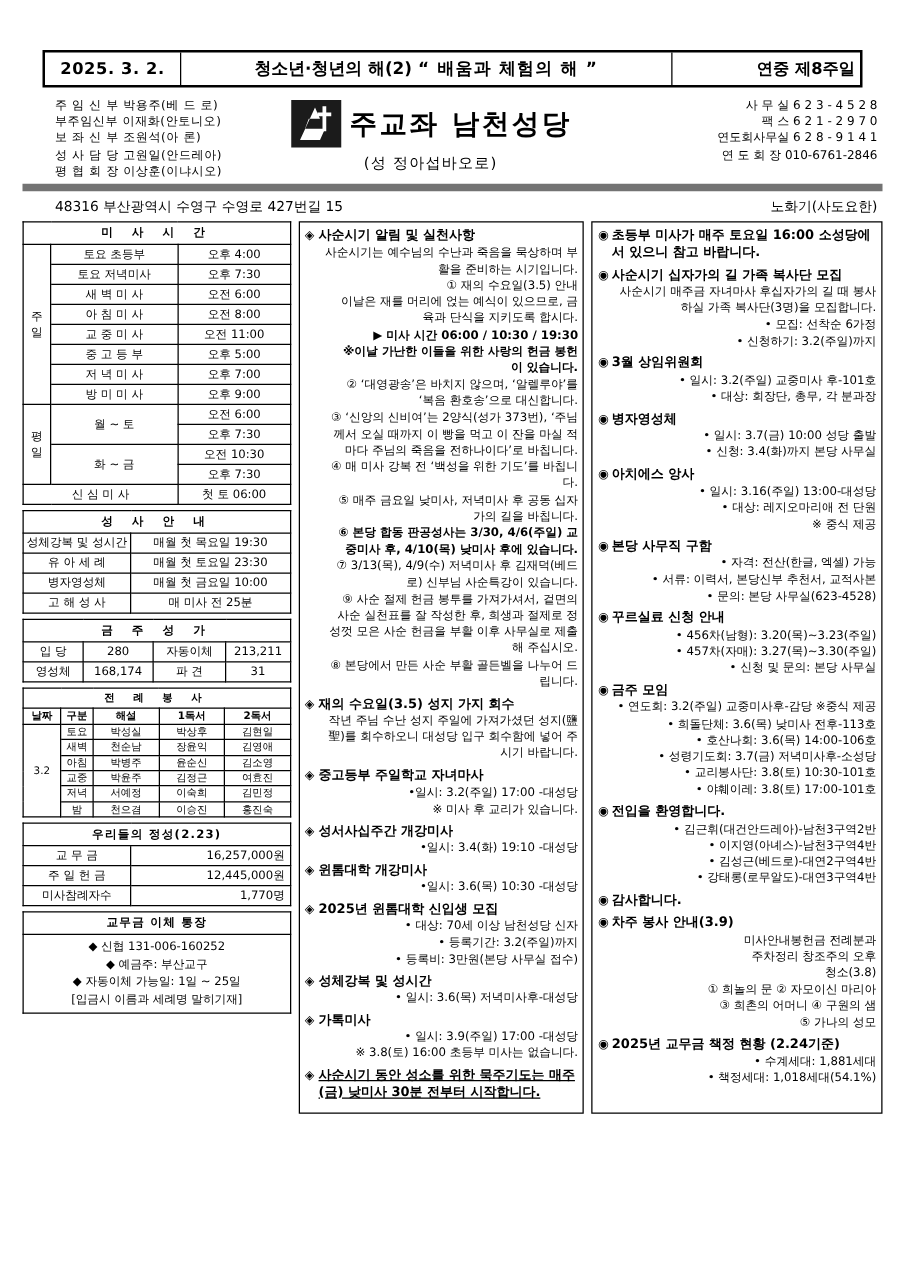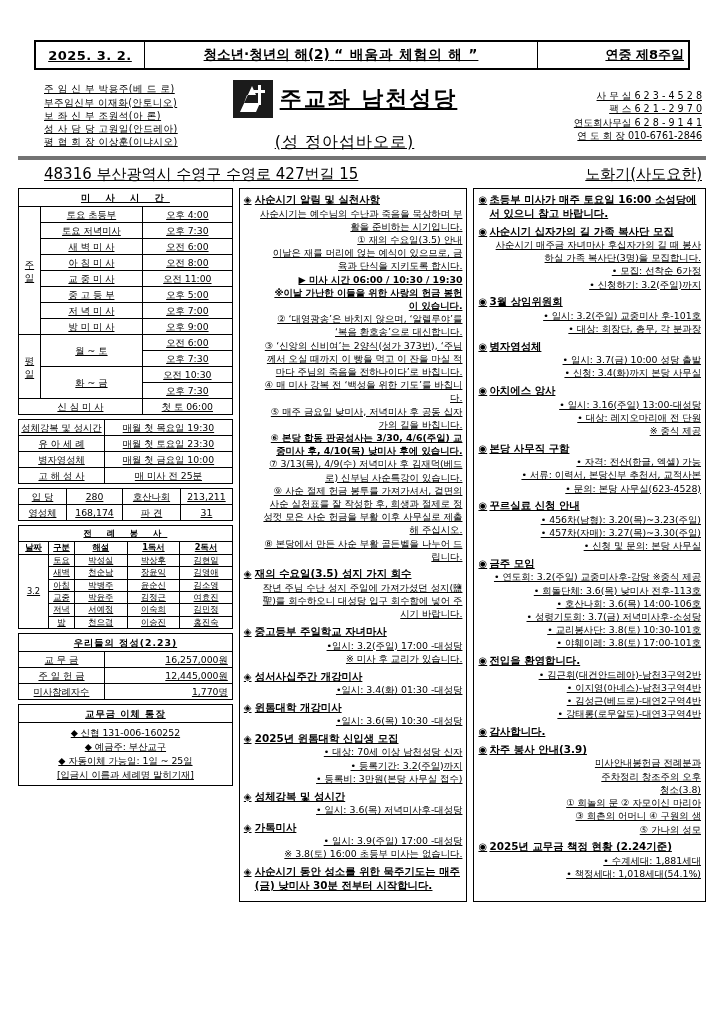--- a/index.html
+++ b/index.html
@@ -7,62 +7,62 @@
     margin: 0; padding: 0;
     background: #ffffff;
   }
   body {
     width: 724px; height: 1023px;
     font-family: "DejaVu Sans", "Liberation Sans", sans-serif;
     color: #000;
     font-size: 9.5px;
     position: relative;
   }
-  .page { position: relative; width: 724px; height: 1023px; padding: 40px 18px 6px 18px; text-decoration: underline; }
+  .page { position: relative; width: 724px; height: 1023px; padding: 40px 18px 6px 18px; }
 
   
   .banner {
     border: 2px solid #000;
     height: 30px;
     display: flex;
     align-items: center;
     margin: 0 16px 6px 16px;
     font-weight: bold;
   }
   .banner .date { width: 108px; text-align: center; font-size: 13px; letter-spacing: .5px;}
   .banner .sep { width: 1px; height: 100%; background: #000; }
   .banner .mid { flex: 1; text-align: center; font-size: 13.5px; }
   .banner .mid .q { letter-spacing: 1px; }
   .banner .right { width: 150px; text-align: center; font-size: 13px; }
 
   
   .masthead {
     display: flex;
-    align-items: center;
-    border-bottom: 4px solid #737373;
+    align-items: flex-start;
+    border-bottom: 6px solid #737373;
     padding: 2px 0 3px 0;
     margin: 0 0 4px 0;
   }
   .mh-left { width: 175px; font-size: 9.6px; line-height: 13.2px; padding-left: 26px; letter-spacing: .5px;}
   .mh-left div { white-space: nowrap; }
   .mh-center { flex: 1; text-align: center; position: relative; }
   .mh-logo-row { display: flex; align-items: center; justify-content: center; gap: 6px; margin-top: 1px;}
   .logo-mark {
     width: 42px; height: 40px;
     position: relative;
     flex: none;
   }
   .logo-mark svg { display:block; }
   .mh-title { font-size: 22px; font-weight: bold; letter-spacing: 2px; }
-  .mh-sub { font-size: 16px; margin-top: 13px; letter-spacing: 1px;}
+  .mh-sub { font-size: 12px; margin-top: 3px; letter-spacing: 1px;}
   .mh-right { width: 210px; font-size: 9.6px; line-height: 13.2px; text-align: right; padding-right: 4px; }
   .mh-right div { white-space: nowrap; }
   .mh-addr {
     display: flex; justify-content: space-between;
-    font-size: 15px; padding: 1px 4px 0 26px;
+    font-size: 11px; padding: 1px 4px 0 26px;
   }
 
   
   .cols { display: flex; gap: 6px; margin-top: 4px; }
   .col { }
   .col1 { width: 218px; }
   .col2 { width: 232px; }
   .col3 { width: 236px; }
 
   table.grid { border-collapse: collapse; width: 100%; }
@@ -231,20 +231,23 @@
           <td colspan="2">신 심 미 사</td>
           <td>첫 토 06:00</td>
         </tr>
       </tbody>
         </table>
 
       <div class="spacer"></div>
 
       <table class="grid">
         <tbody>
+            <tr>
+              <td colspan="2" class="sect-title">성   사   안   내</td>
+            </tr>
         <tr>
               <td style="width:86px;">성체강복 및 성시간</td>
               <td>매월 첫 목요일 19:30</td>
             </tr>
         <tr>
               <td>유 아 세 례</td>
               <td>매월 첫 토요일 23:30</td>
             </tr>
         <tr>
               <td>병자영성체</td>
@@ -254,24 +257,27 @@
               <td>고 해 성 사</td>
               <td>매 미사 전 25분</td>
             </tr>
       </tbody>
         </table>
 
       <div class="spacer"></div>
 
       <table class="grid">
         <tbody>
+            <tr>
+              <td colspan="4" class="sect-title">금   주   성   가</td>
+            </tr>
         <tr>
           <td style="width:48px;">입   당</td>
           <td style="width:56px;">280</td>
-          <td style="width:58px;">호산나회</td>
+          <td style="width:58px;">자동이체</td>
           <td>213,211</td>
         </tr>
         <tr>
           <td>영성체</td>
           <td>168,174</td>
           <td>파   견</td>
           <td>31</td>
         </tr>
       </tbody>
         </table>
@@ -416,21 +422,21 @@
             <div class="ind1">※ 미사 후 교리가 있습니다.</div>
           </div>
         </div>
 
         <div class="blk">
           <div class="blk-head">
               <span class="bullet">◈</span>
               <span>성서사십주간 개강미사</span>
             </div>
           <div class="blk-body">
-              <div>•일시: 3.4(화) 01:30 -대성당</div>
+              <div>•일시: 3.4(화) 19:10 -대성당</div>
             </div>
         </div>
 
         <div class="blk">
           <div class="blk-head">
               <span class="bullet">◈</span>
               <span>윈톰대학 개강미사</span>
             </div>
           <div class="blk-body">
               <div>•일시: 3.6(목) 10:30 -대성당</div>

